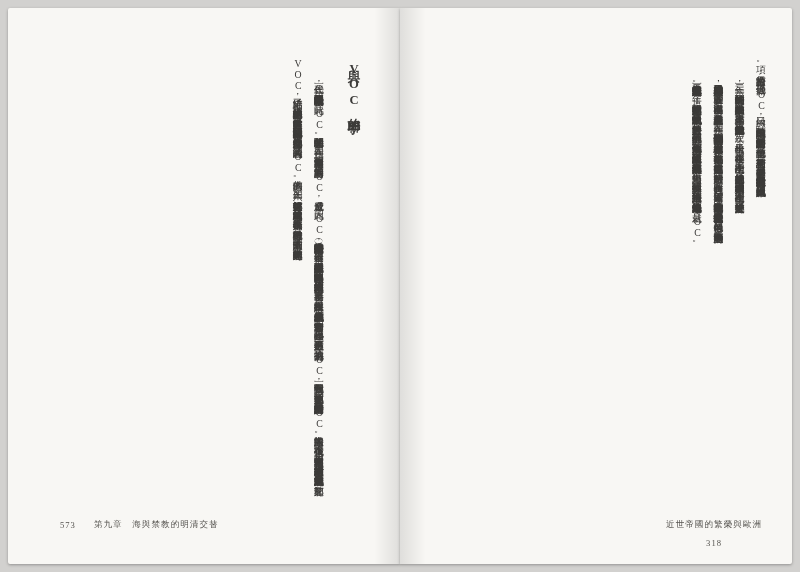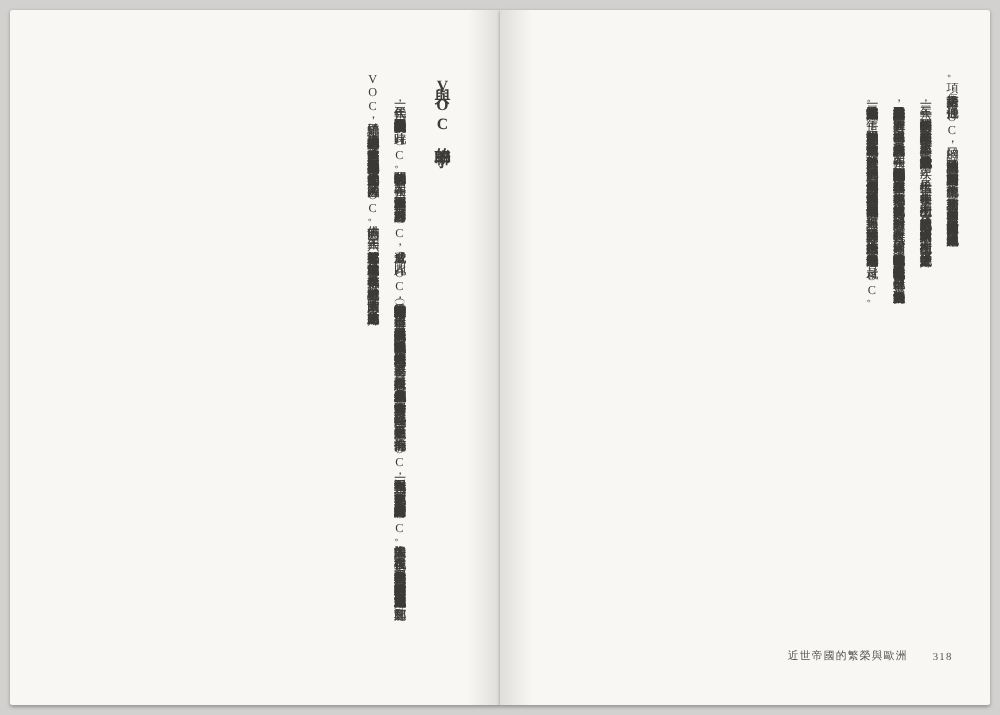--- a/index.html
+++ b/index.html
@@ -40,36 +40,40 @@
   .section-heading{
     position:absolute;top:52px;right:38px;
     writing-mode:vertical-rl;text-orientation:upright;
     font-size:12.6px;font-weight:bold;letter-spacing:1.5px;
   }
   .footer{
     position:absolute;bottom:33px;height:12px;
     font-size:8.6px;display:flex;align-items:center;
   }
   .footer-left{left:52px;gap:18px;}
-  .footer-right{right:30px;gap:20px;}
+  .footer-right{right:30px;gap:7px;flex-direction:column;}
   .page-num{letter-spacing:1px;font-family:"Liberation Serif","DejaVu Serif",serif;}
   .footer-title{letter-spacing:1px;}
 </style>
 </head>
 <body style="background: rgb(210, 209, 207);">
 
 <div id="stage">
 
   <div class="page page-left" style="background: rgb(248, 247, 244);">
     <div class="section-heading" style="color: rgb(60, 59, 57);">與VOC的聯手</div>
 
     <div class="vtext body-block lp-body" style="color: rgb(60, 59, 57);">
         <p>　　一六三〇年代，正好是少年福松被成為明朝武官的父親接回的時期。此時VOC與明朝的關係非常惡劣。在一六二四年，明朝福建當局發展海軍，對占領了澎湖群島的VOC造成威脅，因此VOC被迫轉往臺灣島南部的大員（今臺南市）建立據點，遂進行中日貿易，不過要在中國採購商品就越加困難。明朝一如既往的以「海禁」為國家策略，拒絕進入月港的華人以外的人進行買賣。為了要進行貿易，想要在日本採購白銀，就必須要以生絲和綢來作為代價。若和明朝官府進行交涉，是能獲得一些物品，不過在數量上仍然不足。抱持著不滿的VOC在一六三三年對明朝宣戰，鄭芝龍也參加了明朝軍，在月港附近的料羅灣打敗了許多支持VOC的華人海盜船隊。在這場戰役後不久，福建當局和明朝中央意見不合，福建當局的上層階級遭到替換，因此就只剩下鄭芝龍是了解狀況的人。鄭芝龍和VOC締結了協定，承諾會穩定的提供生絲和綢。而這意味了鄭芝龍占盡優勢。由於他對福建南部沿海地區的統治基礎穩固，他不接受福建當局的介入，同時又成了獨占VOC的供應商。一六四三年，鄭芝龍被封福建都督，是福建武官最高的職位。長子福松改名為鄭森，突破科舉的地方考試，進入南京的國子監。此時是鄭芝龍人生的頂點。</p>
       </div>
 
+    <div class="footer footer-left" style="color: rgb(85, 83, 79);">
+      <span class="page-num">573</span>
+      <span class="footer-title">第九章　海與禁教的明清交替</span>
+    </div>
   </div>
 
   <div class="page page-right" style="background: rgb(248, 247, 244);">
     <div class="vtext body-block rp-body" style="color: rgb(60, 59, 57);">
         <p>項。由於擅長語言，他擔任過VOC的口譯，除了會說出身地的閩南語、明朝領土內共通語言的南京官話之外，他也會荷蘭語、葡萄牙語和廣東話，並學習了商業貿易的基礎。當時澳門也是葡萄牙商人進行對日貿易的據點，因此他也獲得了日本的資訊。</p>
         <p>　　一六二三年，鄭芝龍轉移到長崎的平戶。在以平戶為據點的華人商人李旦、顏思齊等人手下工作。之後他就與當地平戶武士田川氏的女兒松成婚。次年，長子福松出生。接著在兩年後，次子七左衛門出生。福松就是之後的鄭成功，而次子之後則繼承了田川家的家業。在七左衛門出生後，鄭芝龍就不太接近平戶了。</p>
         <p>　　李旦和顏思齊是取得了德川幕府朱印狀的商人，在幕府的管理之下，在中國海從事貿易。但是或許是不喜幕府的介入，在一六二四年，他們將據點轉移到臺灣中西部（今北港附近）。在李旦與顏思齊相繼去世後，鄭芝龍被推舉為領袖。鄭芝龍在之後一邊進行中日貿易，一邊襲擊敵對的同行，有時也會將之殺害，逐漸鞏固霸權。接著他在沿海地區的村落定期徵收稅金，也會向要從統治海域經過的船隻徵收通行稅。他又進行中日貿易，逐漸成長為海上的獨立勢力。</p>
         <p>　　鄭芝龍的海上統治在一六二八年前後逐漸上了軌道。這一年，明朝福建當局勸鄭芝龍投降，並賦予他明朝下級武官的地位。對於無法管理的法外之徒，不僅不解除他們的武裝，反而將他們編列入軍制當中，這樣的作法經常可見於中國歷代王朝，因為他們自覺無法擁有足以鎮壓的軍事力。不過無論如何，鄭芝龍獲得了明朝的許可，持續推進在海上的統治。而這時候成為他海上統治夥伴的，就是VOC。</p>
       </div>
 

